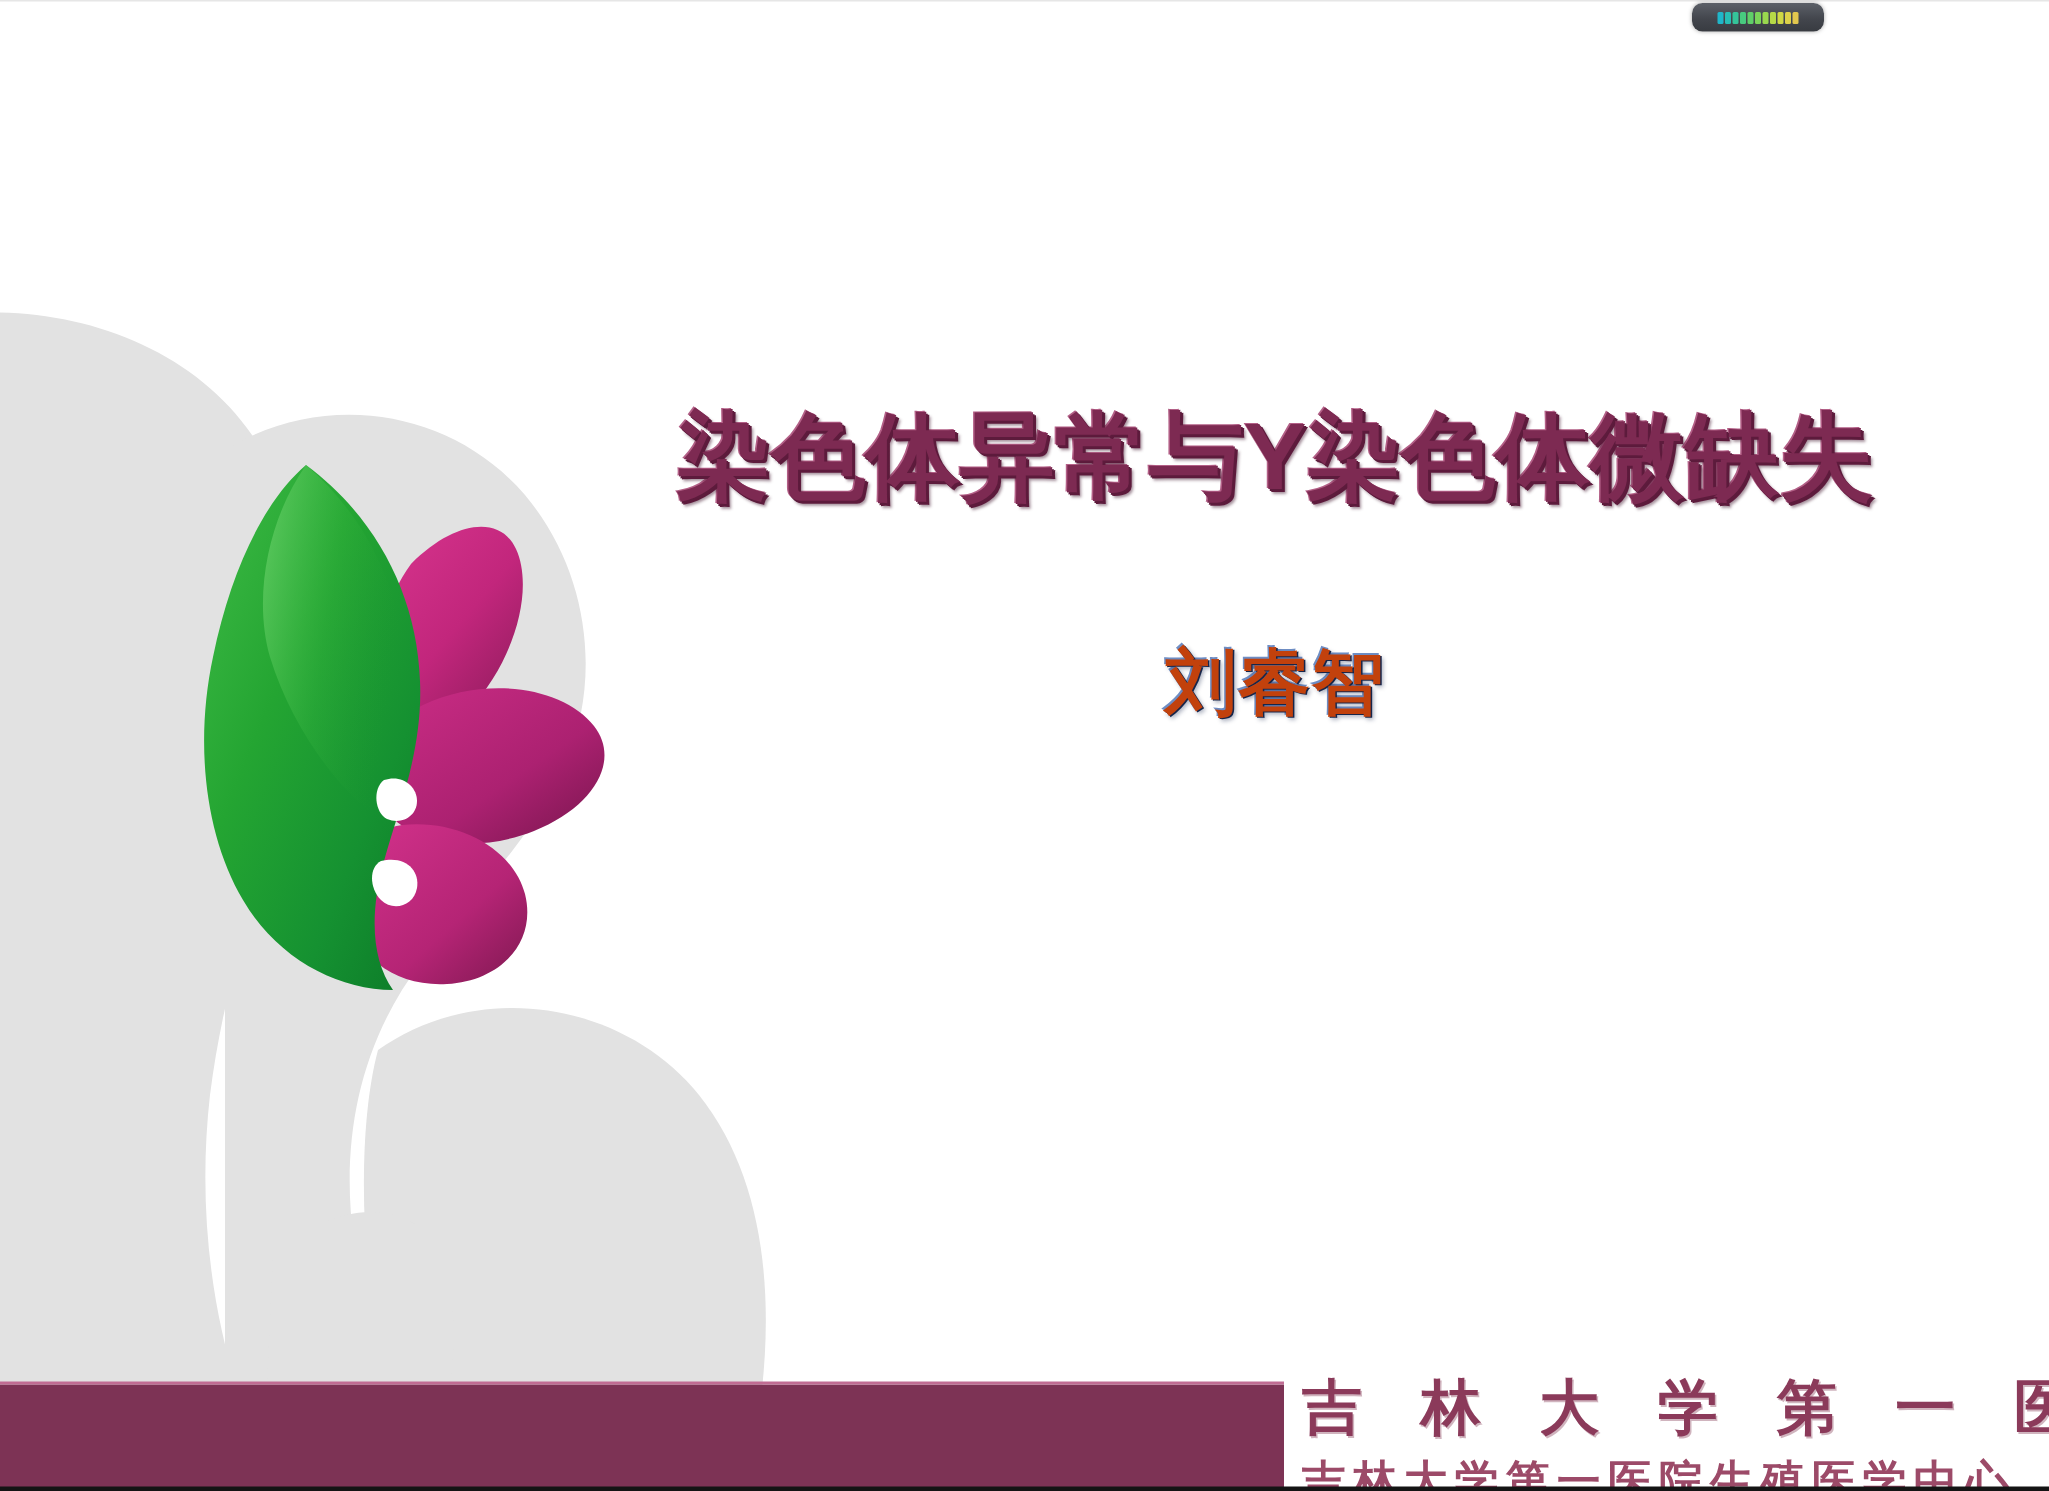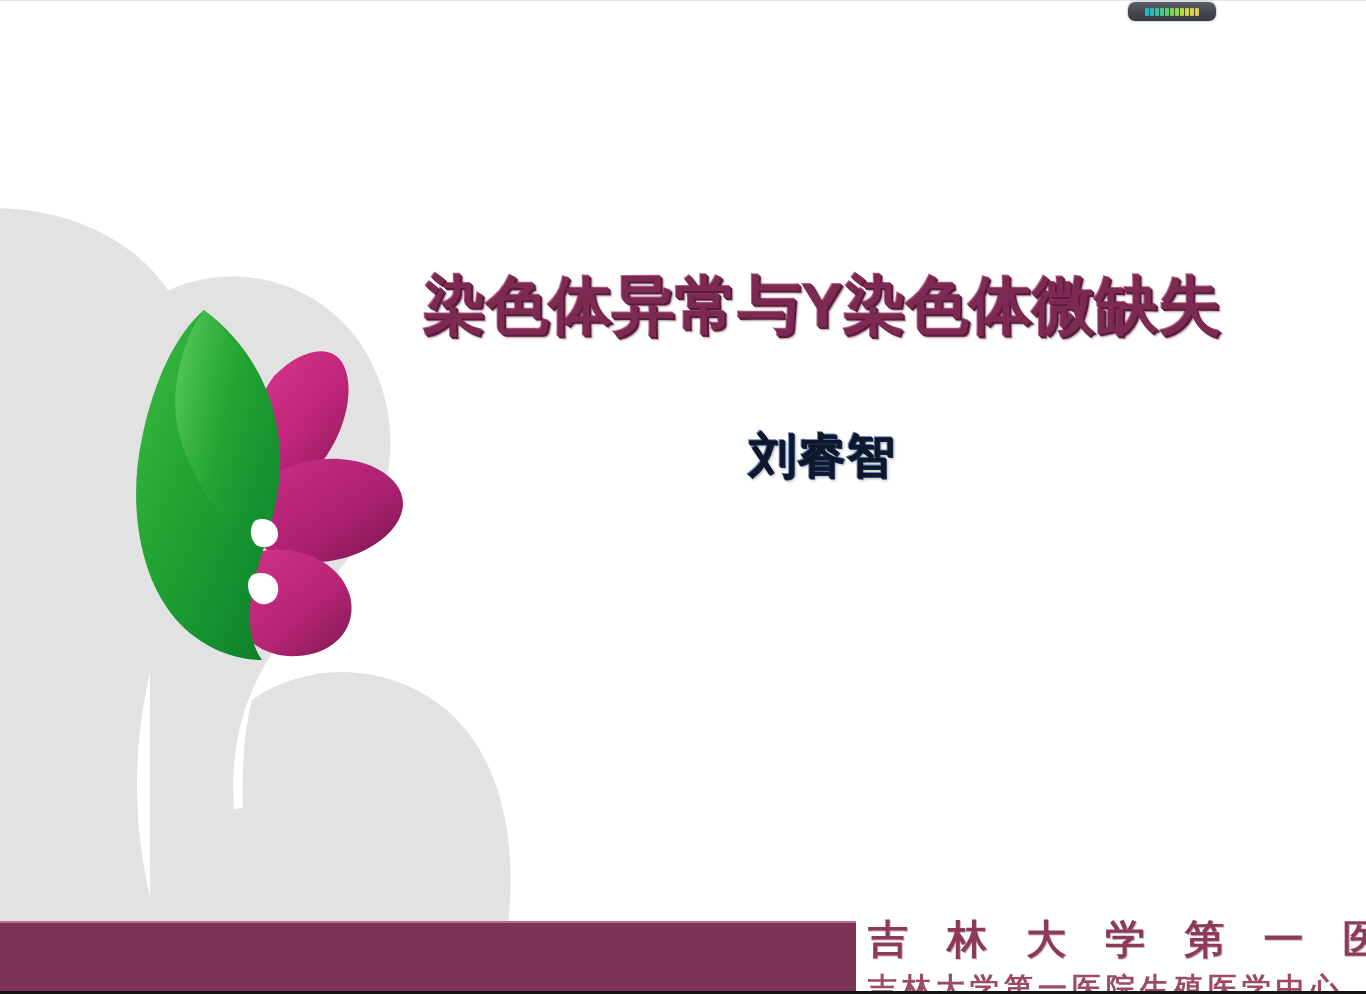--- a/index.html
+++ b/index.html
@@ -75,21 +75,21 @@
     left: 128px;
     top: 288px;
     width: 310px;
     height: 380px;
     z-index: 5;
   }
 
   
   #title-block {
     position: absolute;
-    left: 372px;
+    left: 400px;
     top: 274px;
     width: 900px;
     z-index: 10;
     text-align: center;
   }
 
   .title-line {
     font-size: 63px;
     font-weight: 700;
     letter-spacing: 0px;
@@ -102,21 +102,21 @@
        3px 3px 2px rgba(60,15,40,.45),
       -1px -1px 0 #b36087;
   }
   #title-line-1 { margin: 0 0 54px 0; }
   #title-line-2 { margin: 0; }
 
   #presenter-name {
     margin: 95px 0 0 0;
     font-size: 48px;
     font-weight: 700;
-    color: #0f172a;
+    color: #c2410c;
     line-height: 1;
     letter-spacing: 1px;
     text-shadow:
       1px 1px 0 #16254a,
       2px 2px 3px rgba(20,35,75,.35),
      -1px -1px 0 #6f8ec4;
   }
 
   
   #footer-bar {

